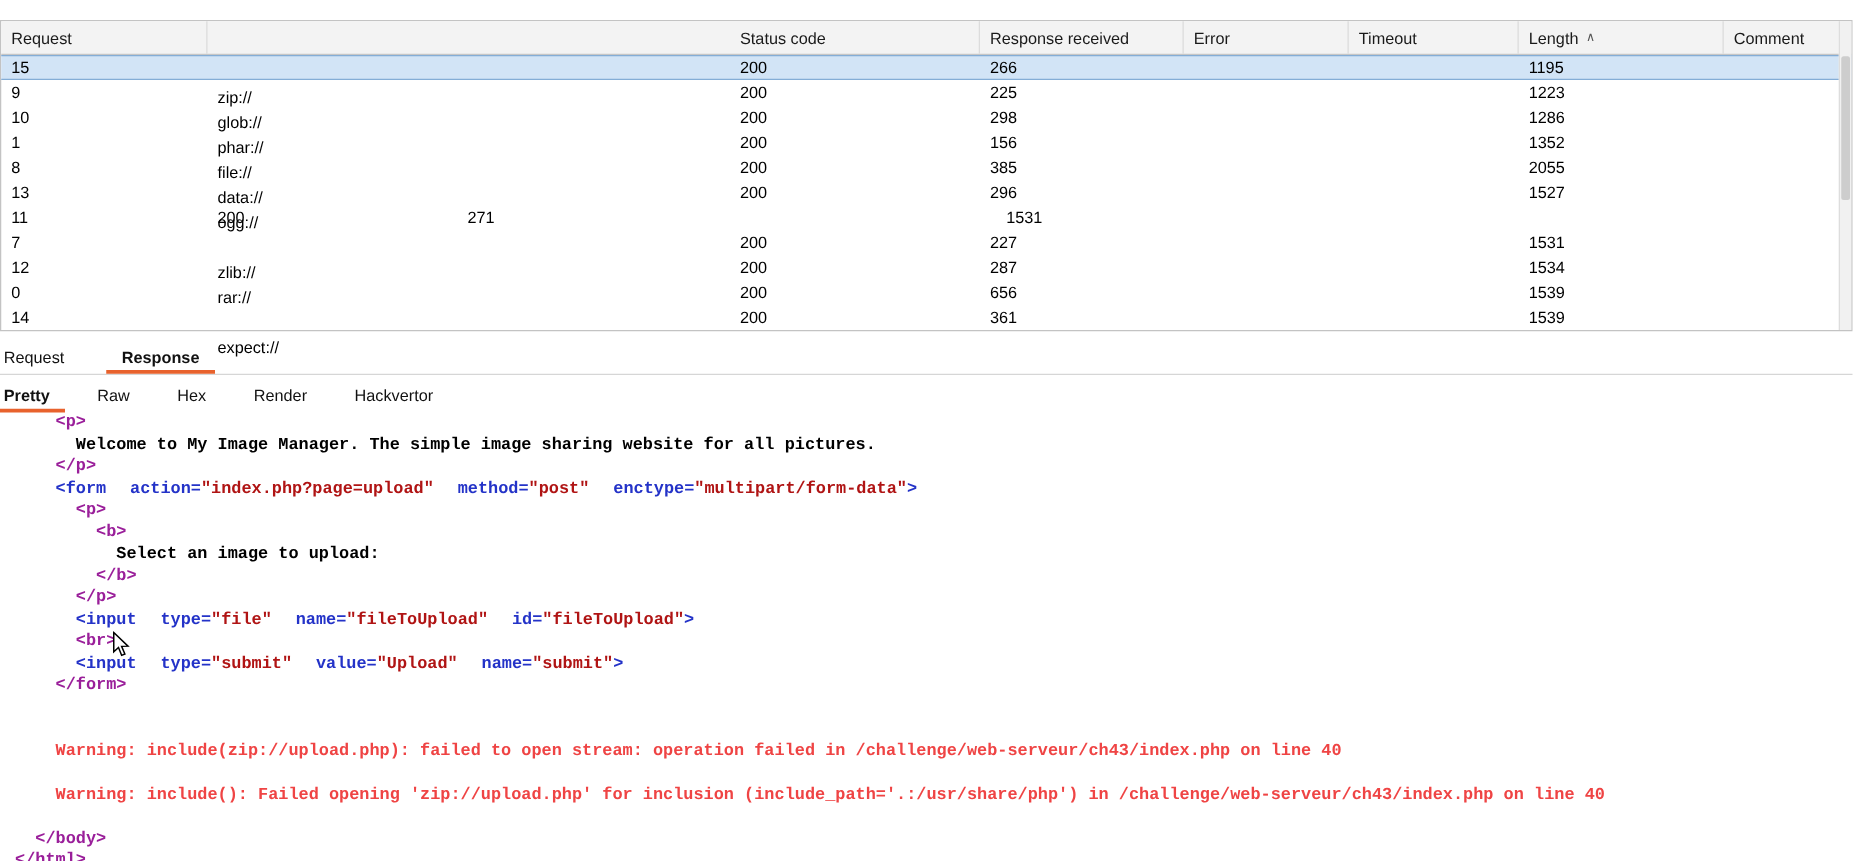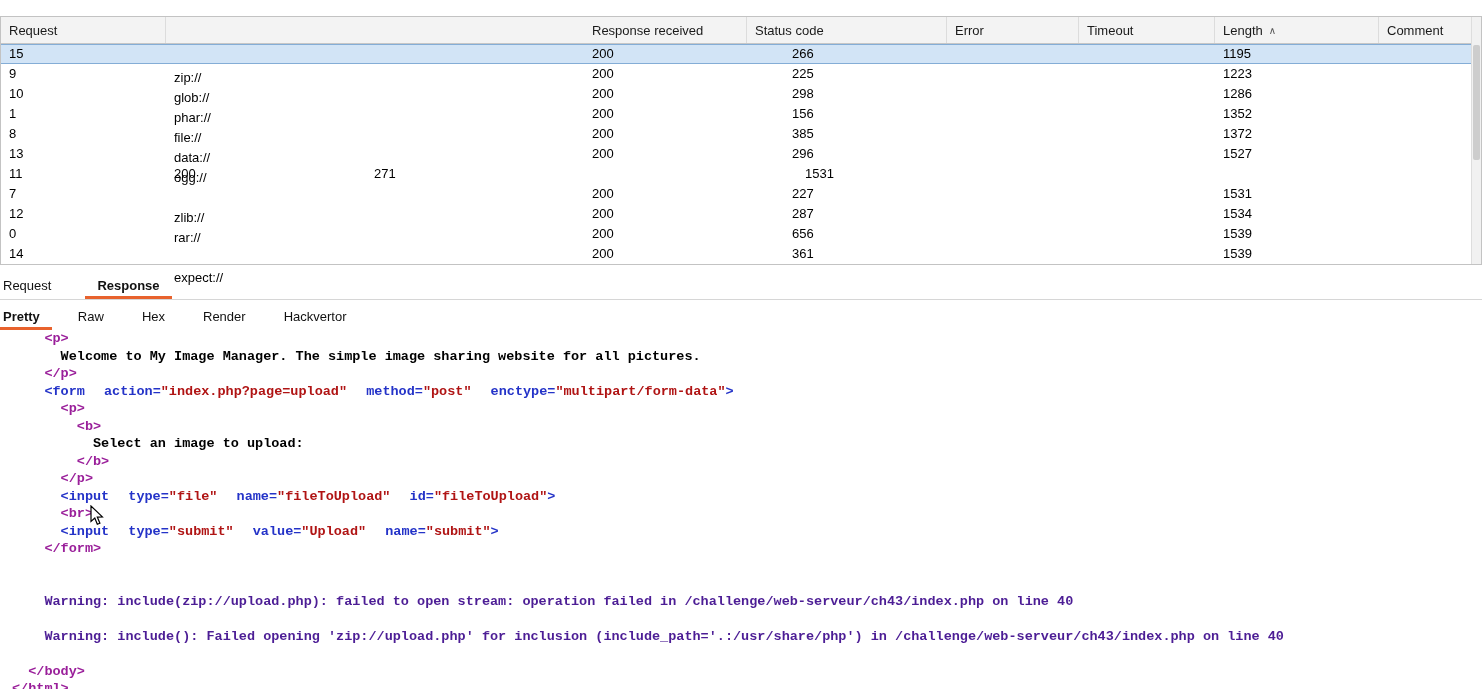--- a/index.html
+++ b/index.html
@@ -88,40 +88,40 @@
     font-weight: bold;
     overflow: hidden;
     white-space: pre;
   }
   .code-line { height: 17.5px; white-space: pre; }
   .tk-tag  { color: #9a1f9a; }
   .tk-tag2 { color: #2433c8; }
   .tk-atn  { color: #2433c8; padding-left: 11px; }
   .tk-atv  { color: #b01414; }
   .tk-txt  { color: #000000; }
-  .tk-wtxt { color: #4c1d95; font-weight: bold; }
+  .tk-wtxt { color: #ef4444; font-weight: bold; }
 
   .cursor { position: absolute; left: 90px; top: 505px; z-index: 10; }
 </style>
 </head>
 <body>
 
 <div class="results-panel">
   <div class="thead">
       <div class="hcell c0">
         <span>Request</span>
       </div>
       <div class="hcell c1">
         <span>Payload</span>
       </div>
+      <div class="hcell c2">
+        <span>Status code</span>
+      </div>
       <div class="hcell c3">
         <span>Response received</span>
-      </div>
-      <div class="hcell c2">
-        <span>Status code</span>
       </div>
       <div class="hcell c4">
         <span>Error</span>
       </div>
       <div class="hcell c5">
         <span>Timeout</span>
       </div>
       <div class="hcell c6">
         <span>Length</span>
         <span class="sort">∧</span>
@@ -171,21 +171,21 @@
         <div class="cell c6">1352</div>
         <div class="cell c7"></div>
       </div>
       <div class="row">
         <div class="cell c0">8</div>
         <div class="cell c1">data://</div>
         <div class="cell c2">200</div>
         <div class="cell c3">385</div>
         <div class="cell c4"></div>
         <div class="cell c5"></div>
-        <div class="cell c6">1372</div>
+        <div class="cell c6">2055</div>
         <div class="cell c7"></div>
       </div>
       <div class="row">
         <div class="cell c0">13</div>
         <div class="cell c1">ogg://</div>
         <div class="cell c2">200</div>
         <div class="cell c3">296</div>
         <div class="cell c4"></div>
         <div class="cell c5"></div>
         <div class="cell c6">1527</div>

